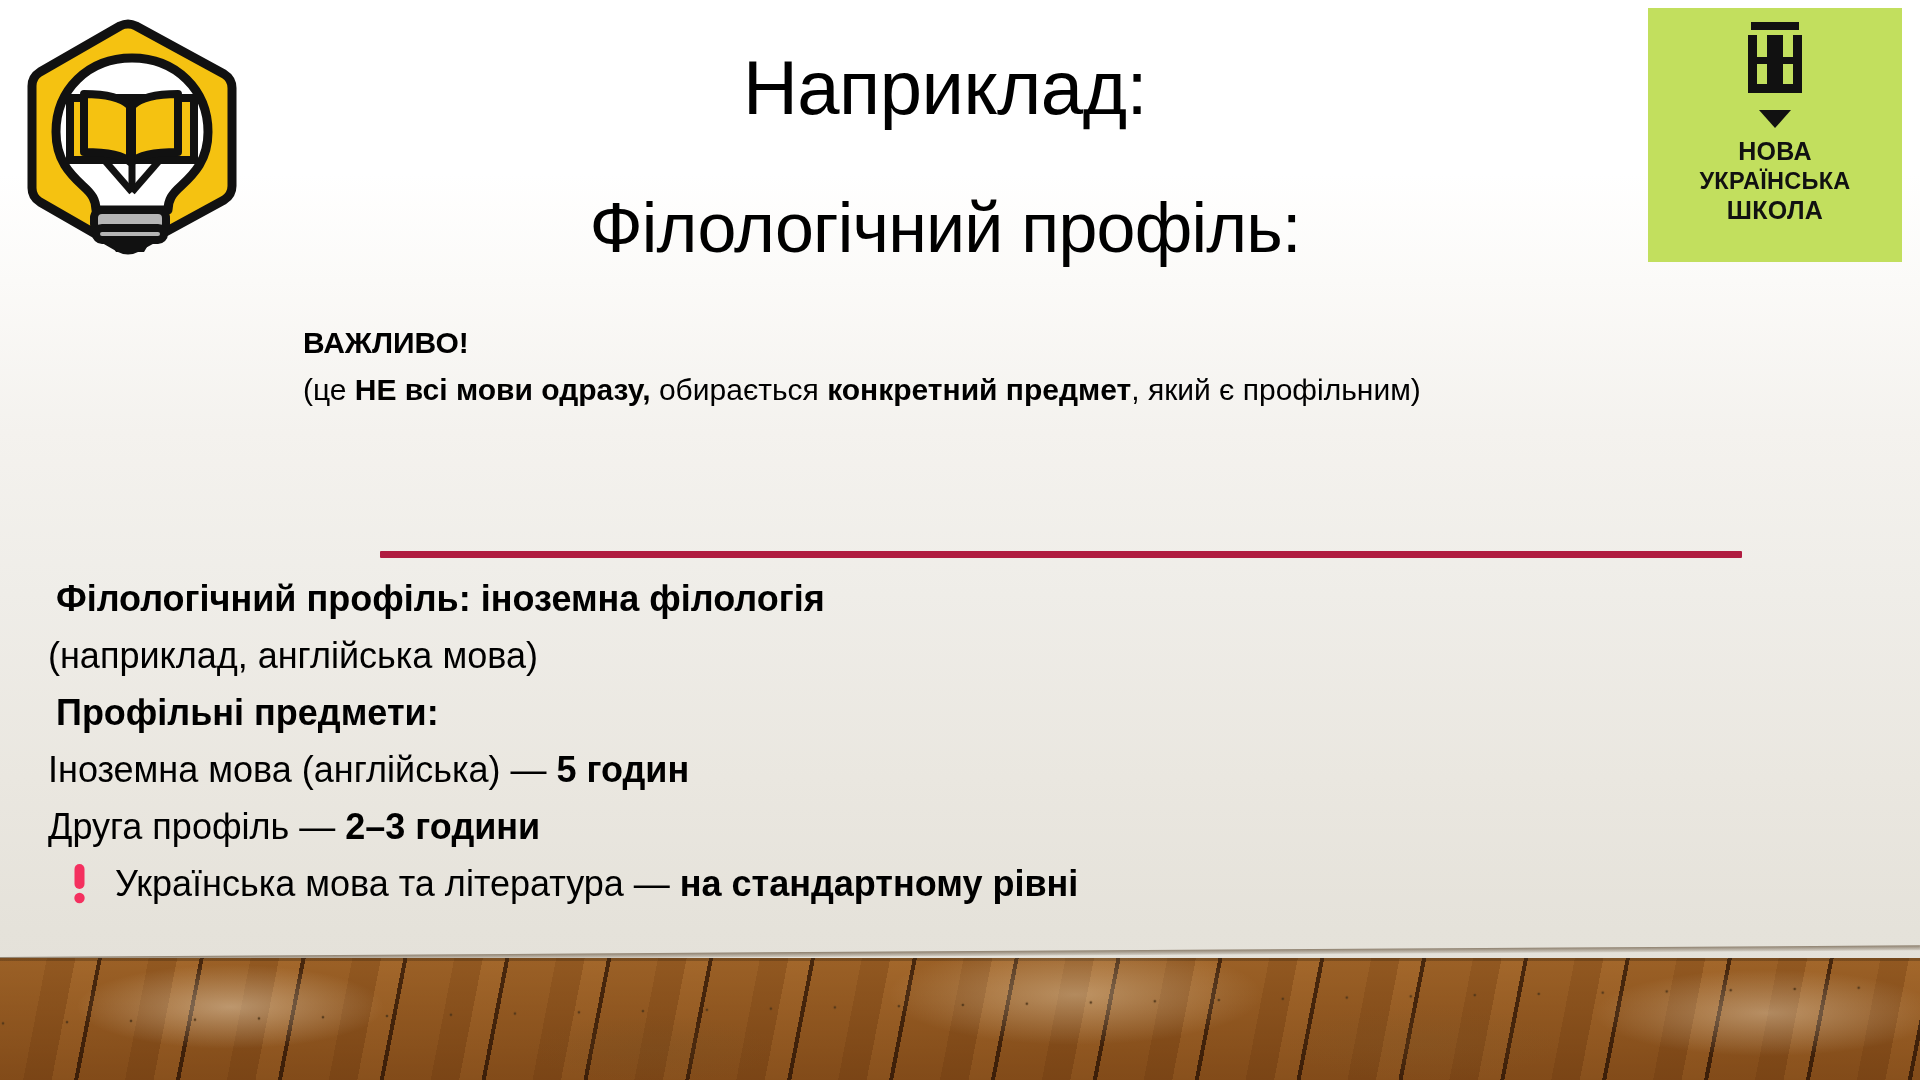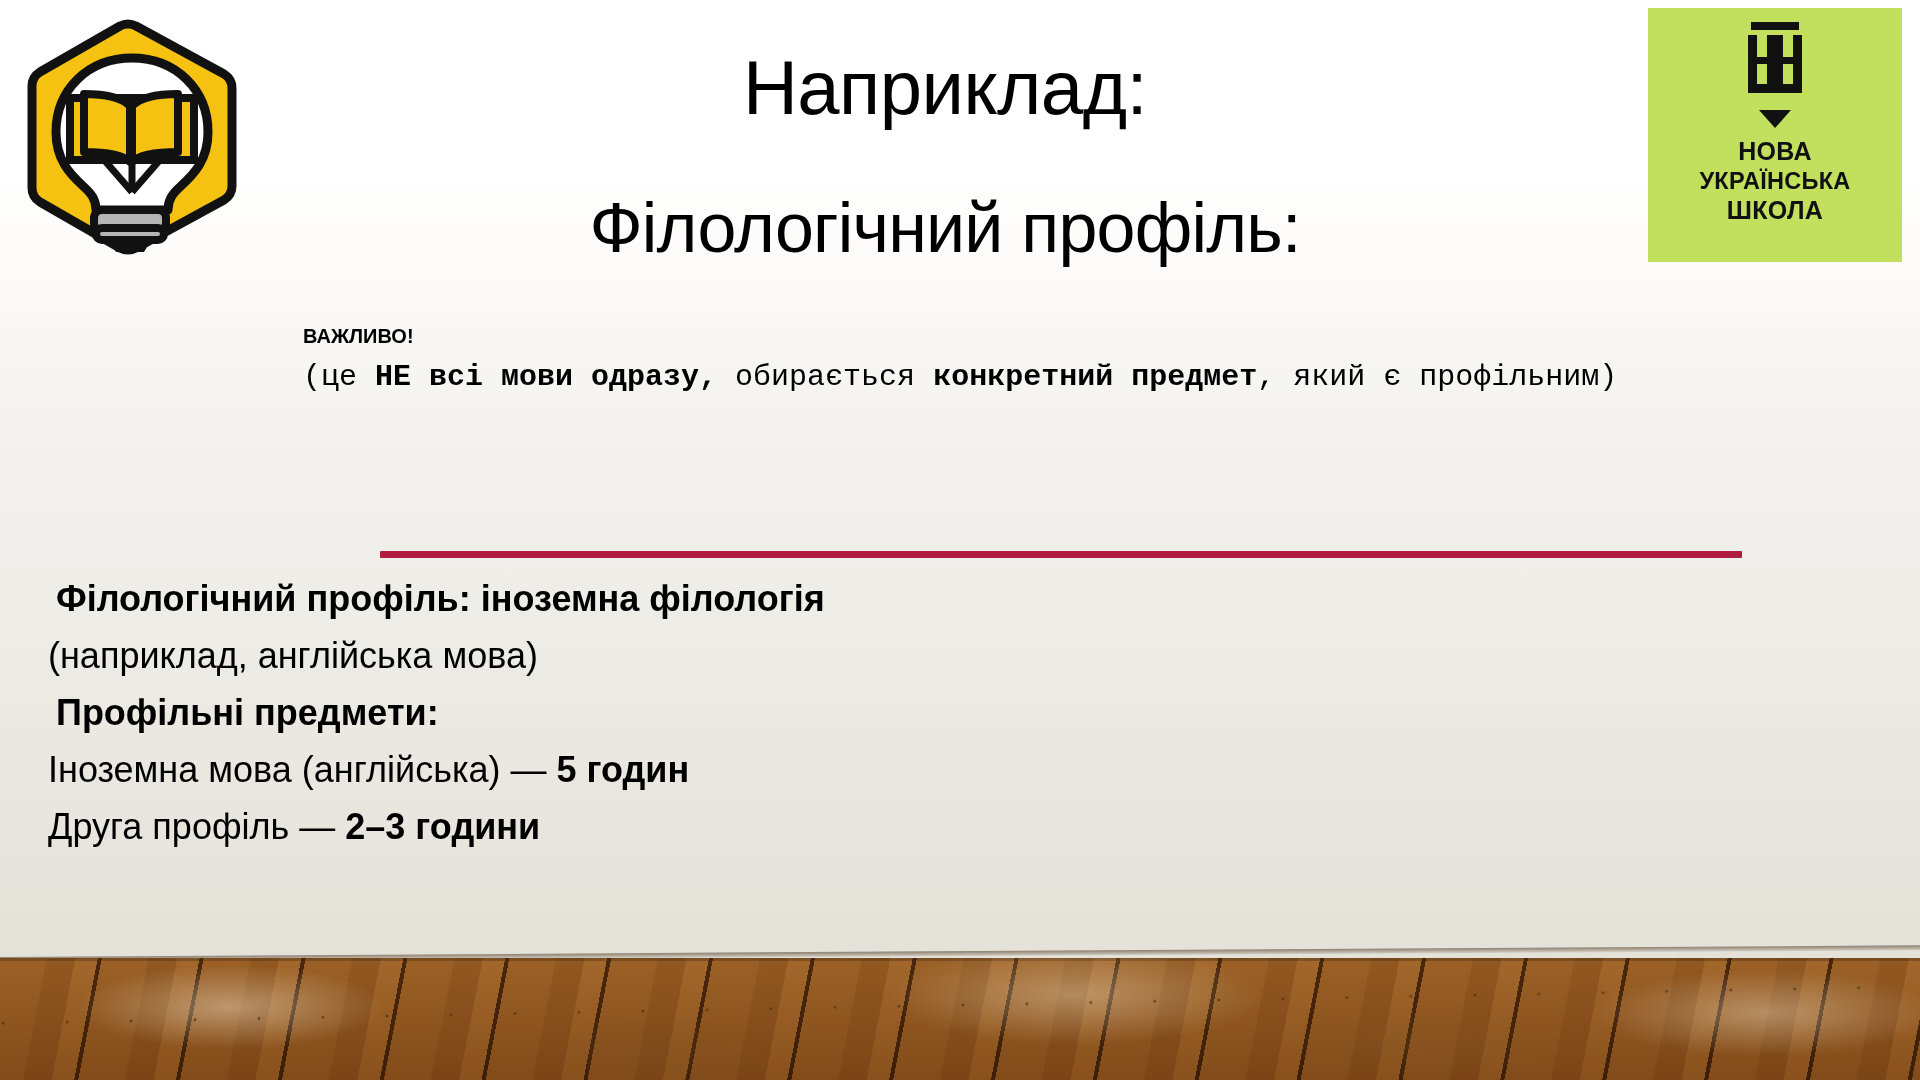--- a/index.html
+++ b/index.html
@@ -160,21 +160,21 @@
 
   
   .important-block {
     position: absolute;
     left: 303px;
     top: 324px;
     width: 1360px;
     color: #000000;
   }
   .imp-heading {
-    font-size: 20px;
+    font-size: 30px;
     font-weight: bold;
     line-height: 1.25;
   }
   .imp-row {
     display: flex;
     align-items: flex-start;
     margin-top: 9px;
     padding-left: 4px;
   }
   .bang {
@@ -190,21 +190,20 @@
     font-size: 27px;
     font-weight: bold;
     line-height: 1.2;
   }
   .imp-paren {
     margin-top: 10px;
     font-size: 30px;
     font-weight: 400;
     line-height: 1.22;
     white-space: nowrap;
-    font-family: Liberation Mono, monospace;
   }
   .imp-paren b { font-weight: bold; }
 
   
   .divider {
     position: absolute;
     left: 380px;
     top: 551px;
     width: 1362px;
     height: 7px;
@@ -291,18 +290,27 @@
   </div>
 
   <div class="divider"></div>
 
   <div class="body-text">
     <div class="line bold-line">Філологічний профіль: іноземна філологія</div>
     <div class="line">(наприклад, англійська мова)</div>
     <div class="line bold-line">Профільні предмети:</div>
     <div class="line"><span>Іноземна мова (англійська) — </span><b>5 годин</b></div>
     <div class="line"><span>Друга профіль — </span><b>2–3 години</b></div>
+    <div class="line body-line-bang">
+      <span class="bang">
+        <svg viewBox="0 0 19 40" xmlns="http://www.w3.org/2000/svg" aria-hidden="true">
+          <rect x="4.5" y="0" width="10" height="25" rx="5" fill="#f4305f"></rect>
+          <circle cx="9.5" cy="34" r="5.2" fill="#f4305f"></circle>
+        </svg>
+      </span>
+      <span><span>Українська мова та література — </span><b>на стандартному рівні</b></span>
+    </div>
   </div>
 
   <div class="floor-edge"></div>
   <div class="floor"></div>
 
 </div>
 
 </body></html>

